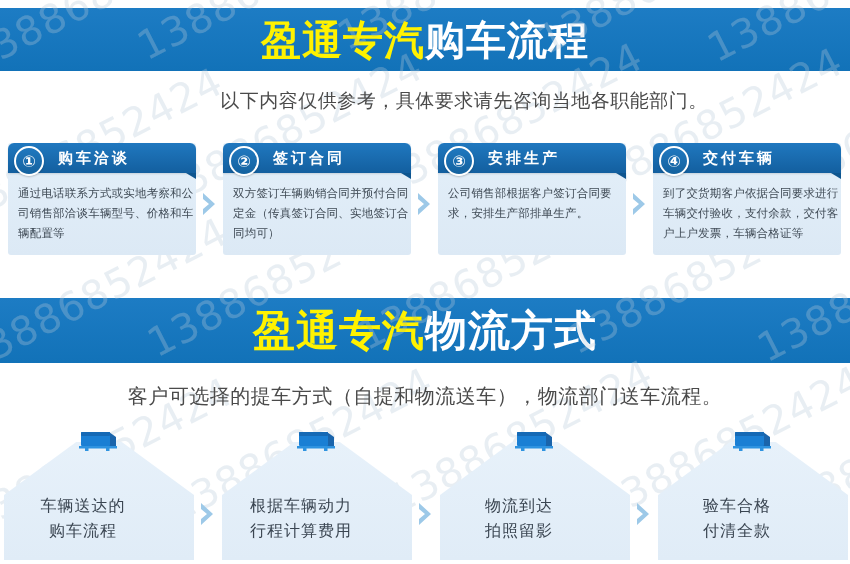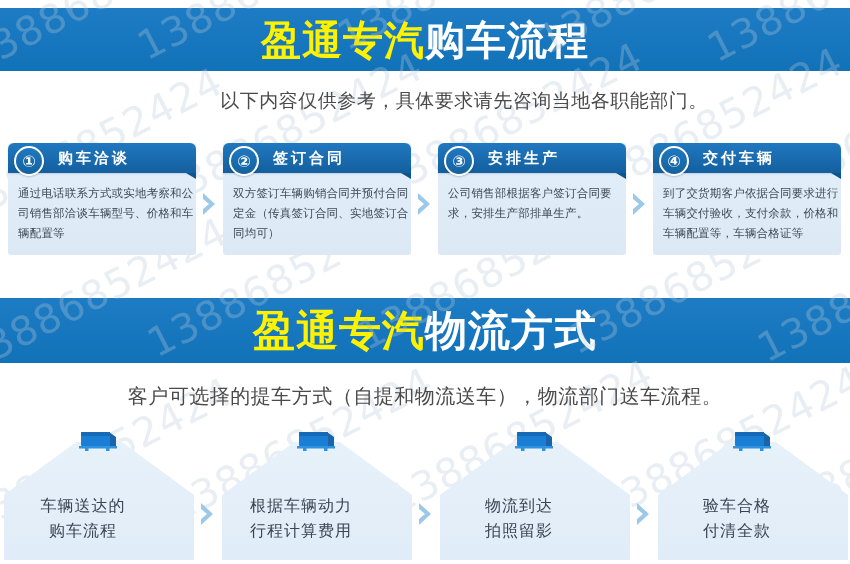--- a/index.html
+++ b/index.html
@@ -314,21 +314,21 @@
       <svg width="20" height="26" viewBox="0 0 20 26">
           <path d="M3 2 L15 13 L3 24 L3 18 L9 13 L3 8 Z" fill="#9dc9e8"></path>
         </svg>
     </div>
 
     <div class="step-card">
       <div class="step-head">
         <div class="step-num">④</div>
         <div class="step-title">交付车辆</div>
       </div>
-      <div class="step-body">到了交货期客户依据合同要求进行车辆交付验收，支付余款，价格和车辆配置等，车辆合格证等</div>
+      <div class="step-body">到了交货期客户依据合同要求进行车辆交付验收，支付余款，交付客户上户发票，车辆合格证等</div>
     </div>
 
   </div>
 
   <div class="banner" id="banner2">
     <div class="watermark-layer" id="wm-banner2">
         <div class="wm on-blue" style="left: -45px; top: 42px;">13886852424</div>
         <div class="wm on-blue" style="left: 140px; top: 27px;">13886852424</div>
         <div class="wm on-blue" style="left: 350px; top: 20px;">13886852424</div>
         <div class="wm on-blue" style="left: 560px; top: 24px;">13886852424</div>

